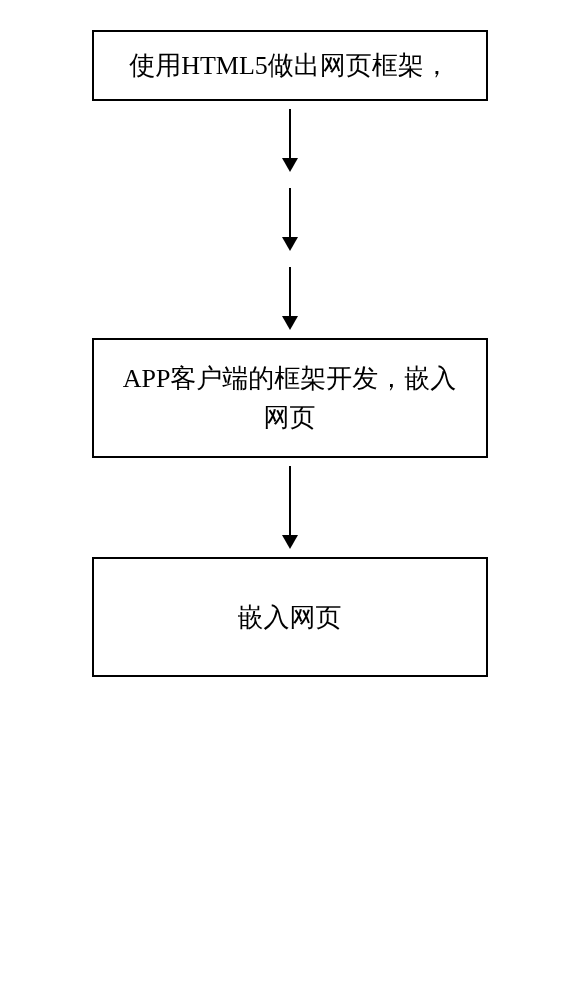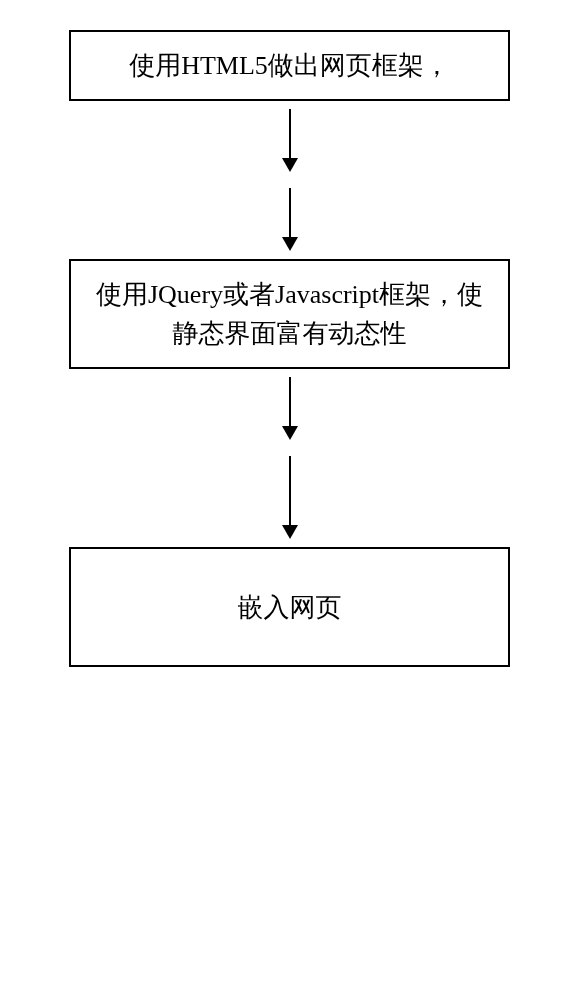--- a/index.html
+++ b/index.html
@@ -14,21 +14,21 @@
       font-family: "SimSun", "宋体", serif;
       padding: 30px 50px;
     }
     .flowchart {
       display: flex;
       flex-direction: column;
       align-items: center;
       width: 100%;
     }
     .box {
-      width: 441px;
+      width: 396px;
       border: 2px solid #000;
       background: #ffffff;
       padding: 14px 18px;
       text-align: center;
       font-size: 26px;
       line-height: 1.5;
       display: flex;
       align-items: center;
       justify-content: center;
       min-height: 60px;
@@ -75,29 +75,29 @@
     <div class="arrow-line"></div>
     <div class="arrow-head"></div>
   </div>
 
 
   <div class="arrow">
     <div class="arrow-line"></div>
     <div class="arrow-head"></div>
   </div>
 
-  <div class="box tall">
-    <span>使用JQuery或者Javascript框架，使静态界面富有动态性</span>
-  </div>
 
   <div class="arrow">
     <div class="arrow-line"></div>
     <div class="arrow-head"></div>
   </div>
 
+  <div class="box taller">
+    <span>APP客户端的框架开发，嵌入网页</span>
+  </div>
 
   <div class="arrow">
     <div class="arrow-line long"></div>
     <div class="arrow-head"></div>
   </div>
 
   <div class="box taller">
     <span>嵌入网页</span>
   </div>
 

